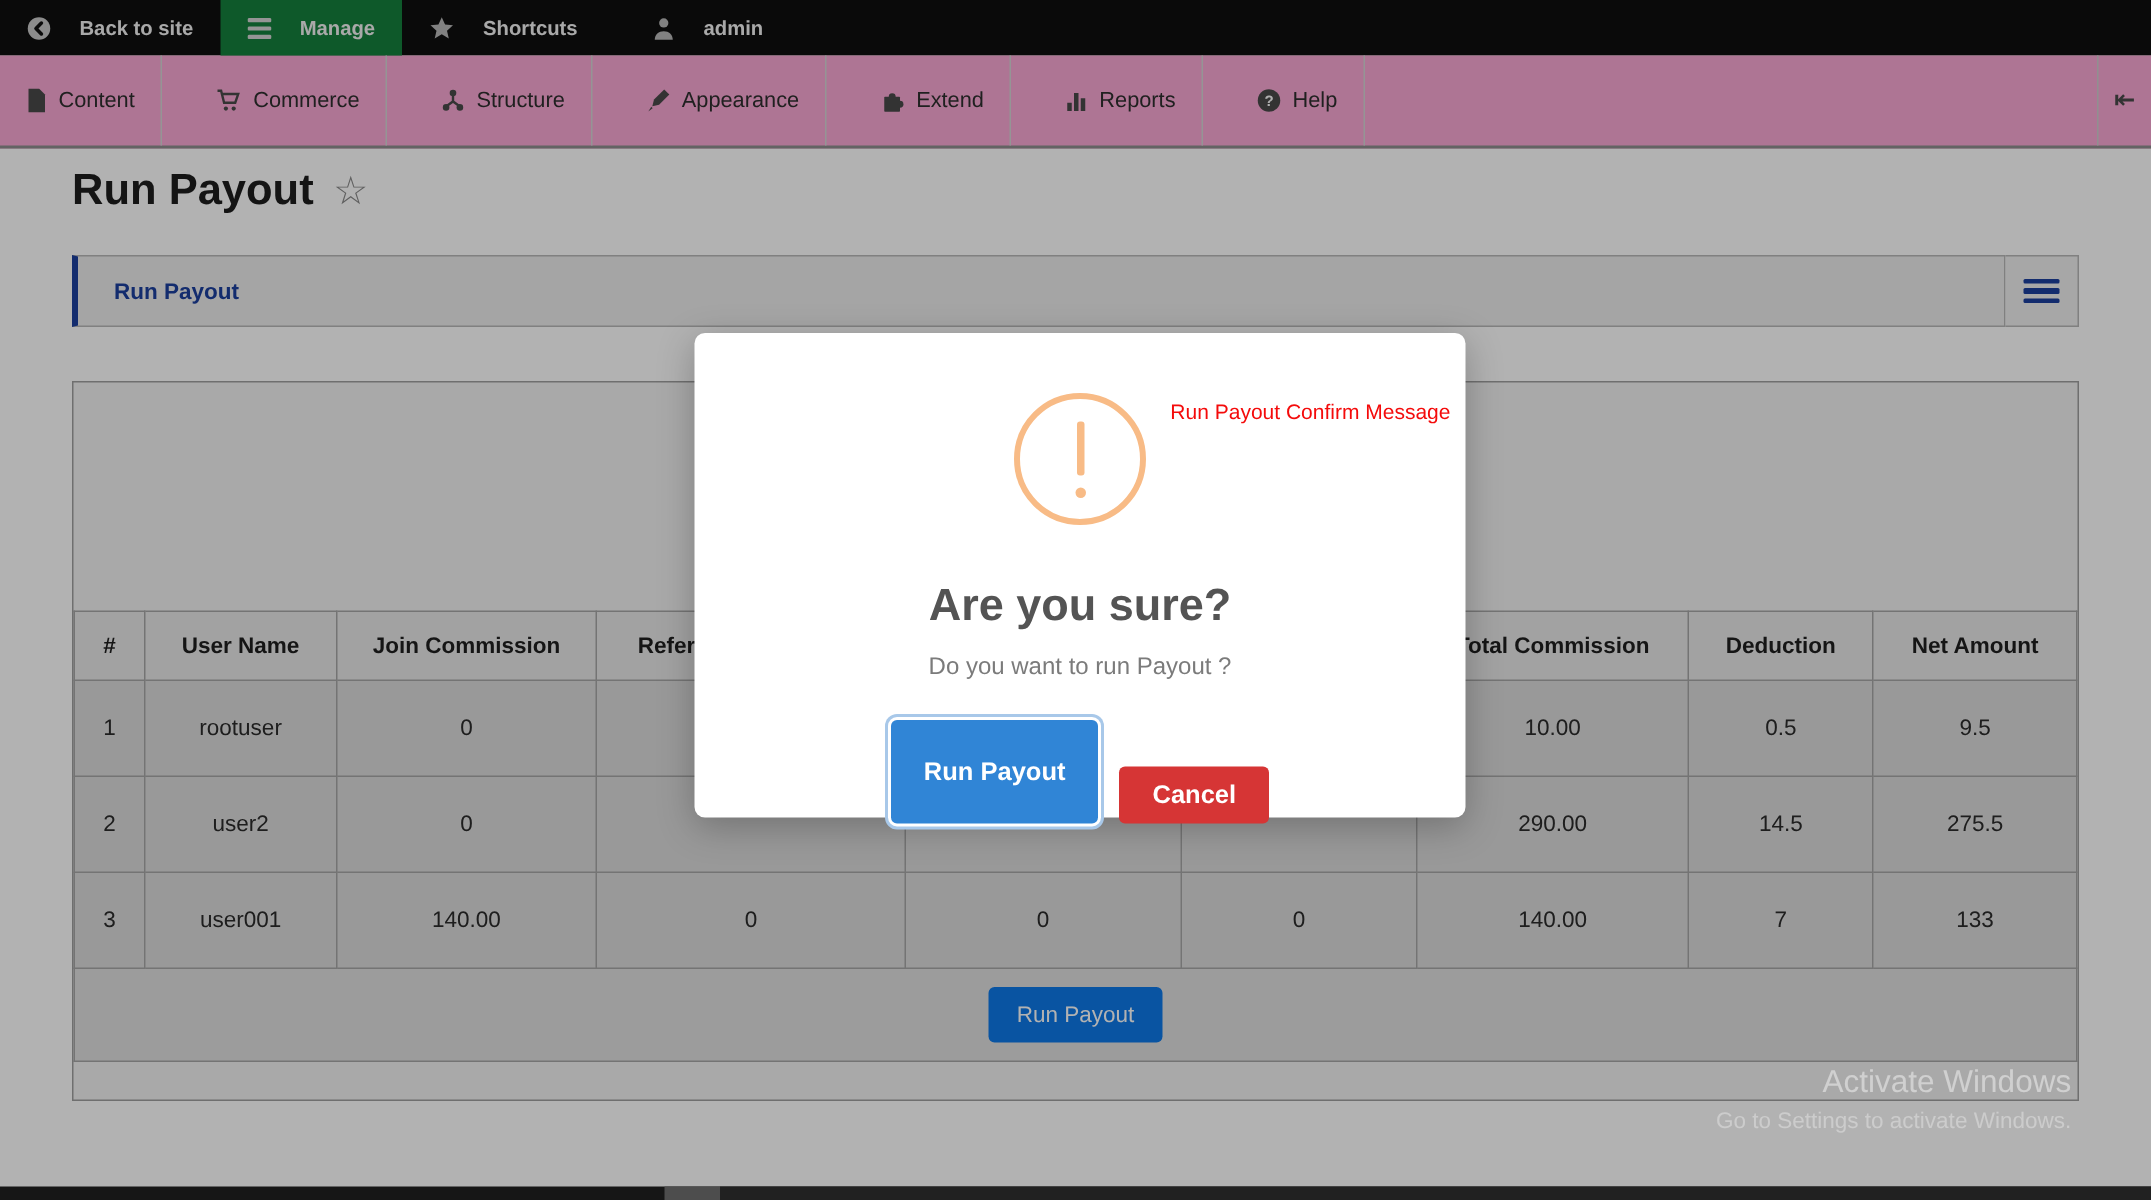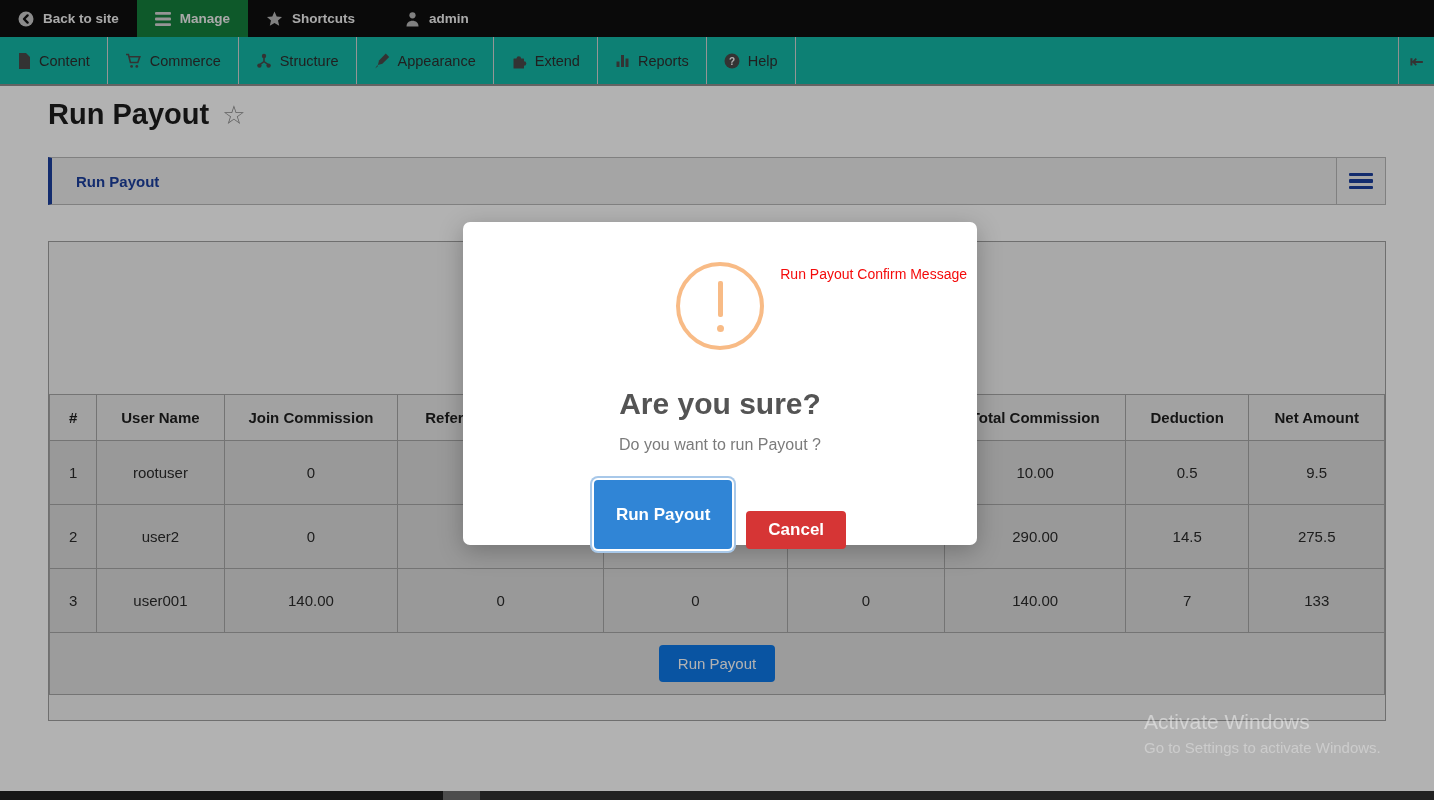--- a/index.html
+++ b/index.html
@@ -2,29 +2,29 @@
 <html style="--accent-navy: #1c3f9e; --btn-blue: #0e79e8; --confirm-blue: #3085d6; --cancel-red: #d63535; --badge-red: #f40b0b; --warning-orange: #f8bb86;"><head>
 <meta charset="utf-8">
 <style>
   * { margin:0; padding:0; box-sizing:border-box; }
   html,body { width:1434px; height:800px; overflow:hidden; }
   body { font-family:"Liberation Sans", sans-serif; background:#fff; }
   .screen { position:relative; width:1434px; height:800px; overflow:hidden; background:#fff; }
 
   
   .topbar { height:37px; background:#0f0f0f; display:flex; align-items:stretch; }
-  .topbar-item { display:flex; align-items:center; gap:9px; padding:0 18px;
+  .topbar-item { display:flex; align-items:center; gap:19px; padding:0 18px;
                  color:#f2f2f2; font-weight:bold; font-size:13.5px; cursor:pointer; }
   .topbar-item svg { display:block; }
   .topbar-item.active { background:#15803d; }
   .topbar-item.admin-gap { margin-left:14px; }
 
   
-  .admin-menu { height:49px; background:#14b8a6; border-bottom:2px solid #8e8e8e;
-                display:flex; align-items:stretch; }
+  .admin-menu { height:62px; background:#f9a8d4; border-bottom:2px solid #8e8e8e;
+                display:flex; align-items:stretch;gap:19px; }
   .menu-item { display:flex; align-items:center; gap:8px; padding:0 17px;
                border-right:1px solid #d6d6d6; color:#2f2f2f; font-size:14.5px; cursor:pointer; }
   .menu-item svg { display:block; color:#4a4a4a; }
   .toolbar-collapse { margin-left:auto; width:36px; border-left:1px solid #cfcfcf;
                display:flex; align-items:center; justify-content:center;
                color:#4a4a4a; font-size:17px; font-weight:bold;
                font-family:"DejaVu Sans", sans-serif; cursor:pointer; }
 
   
   .page-head { margin:12px 0 0 48px; display:flex; align-items:center; gap:13px; }
@@ -72,21 +72,21 @@
   .dialog-title { text-align:center; margin-top:37px; font-size:30px; font-weight:600; color:#545454; }
   .dialog-msg { text-align:center; margin-top:15px; font-size:16px; color:#7b7b7b; }
   .dialog-btns { display:flex; justify-content:center; gap:14px; margin-top:26px; }
   .btn-confirm { background:var(--confirm-blue,#3085d6); color:#fff; border:none; border-radius:4px;
             font-weight:700; font-size:17px; padding:9px 22px; font-family:inherit; cursor:pointer;
             box-shadow:0 0 0 2px #fff, 0 0 0 4px #a8c8e9; }
   .btn-cancel { background:var(--cancel-red,#d63535); color:#fff; border:none; border-radius:4px;
             font-weight:700; font-size:17px; padding:9px 22px; font-family:inherit; cursor:pointer;margin-top:31px; }
 
   
-  .watermark { position:absolute; left:1144px; top:710px; z-index:15; pointer-events:none; }
+  .watermark { position:absolute; left:1144px; top:710px; z-index:15; pointer-events:none;text-align:right; }
   .watermark .l1 { font-size:21px; color:rgba(255,255,255,0.45); }
   .watermark .l2 { font-size:15px; color:rgba(255,255,255,0.34); margin-top:5px; }
   .taskbar-strip { position:absolute; left:0; bottom:0; width:100%; height:9px;
             background:#161616; z-index:30; }
   .taskbar-strip .seg { position:absolute; left:443px; top:0; width:37px; height:100%; background:#4d4d4d; }
   .taskbar-strip .rest { position:absolute; left:480px; right:0; top:0; height:100%; background:#212121; }
 </style>
 </head>
 <body>
 

